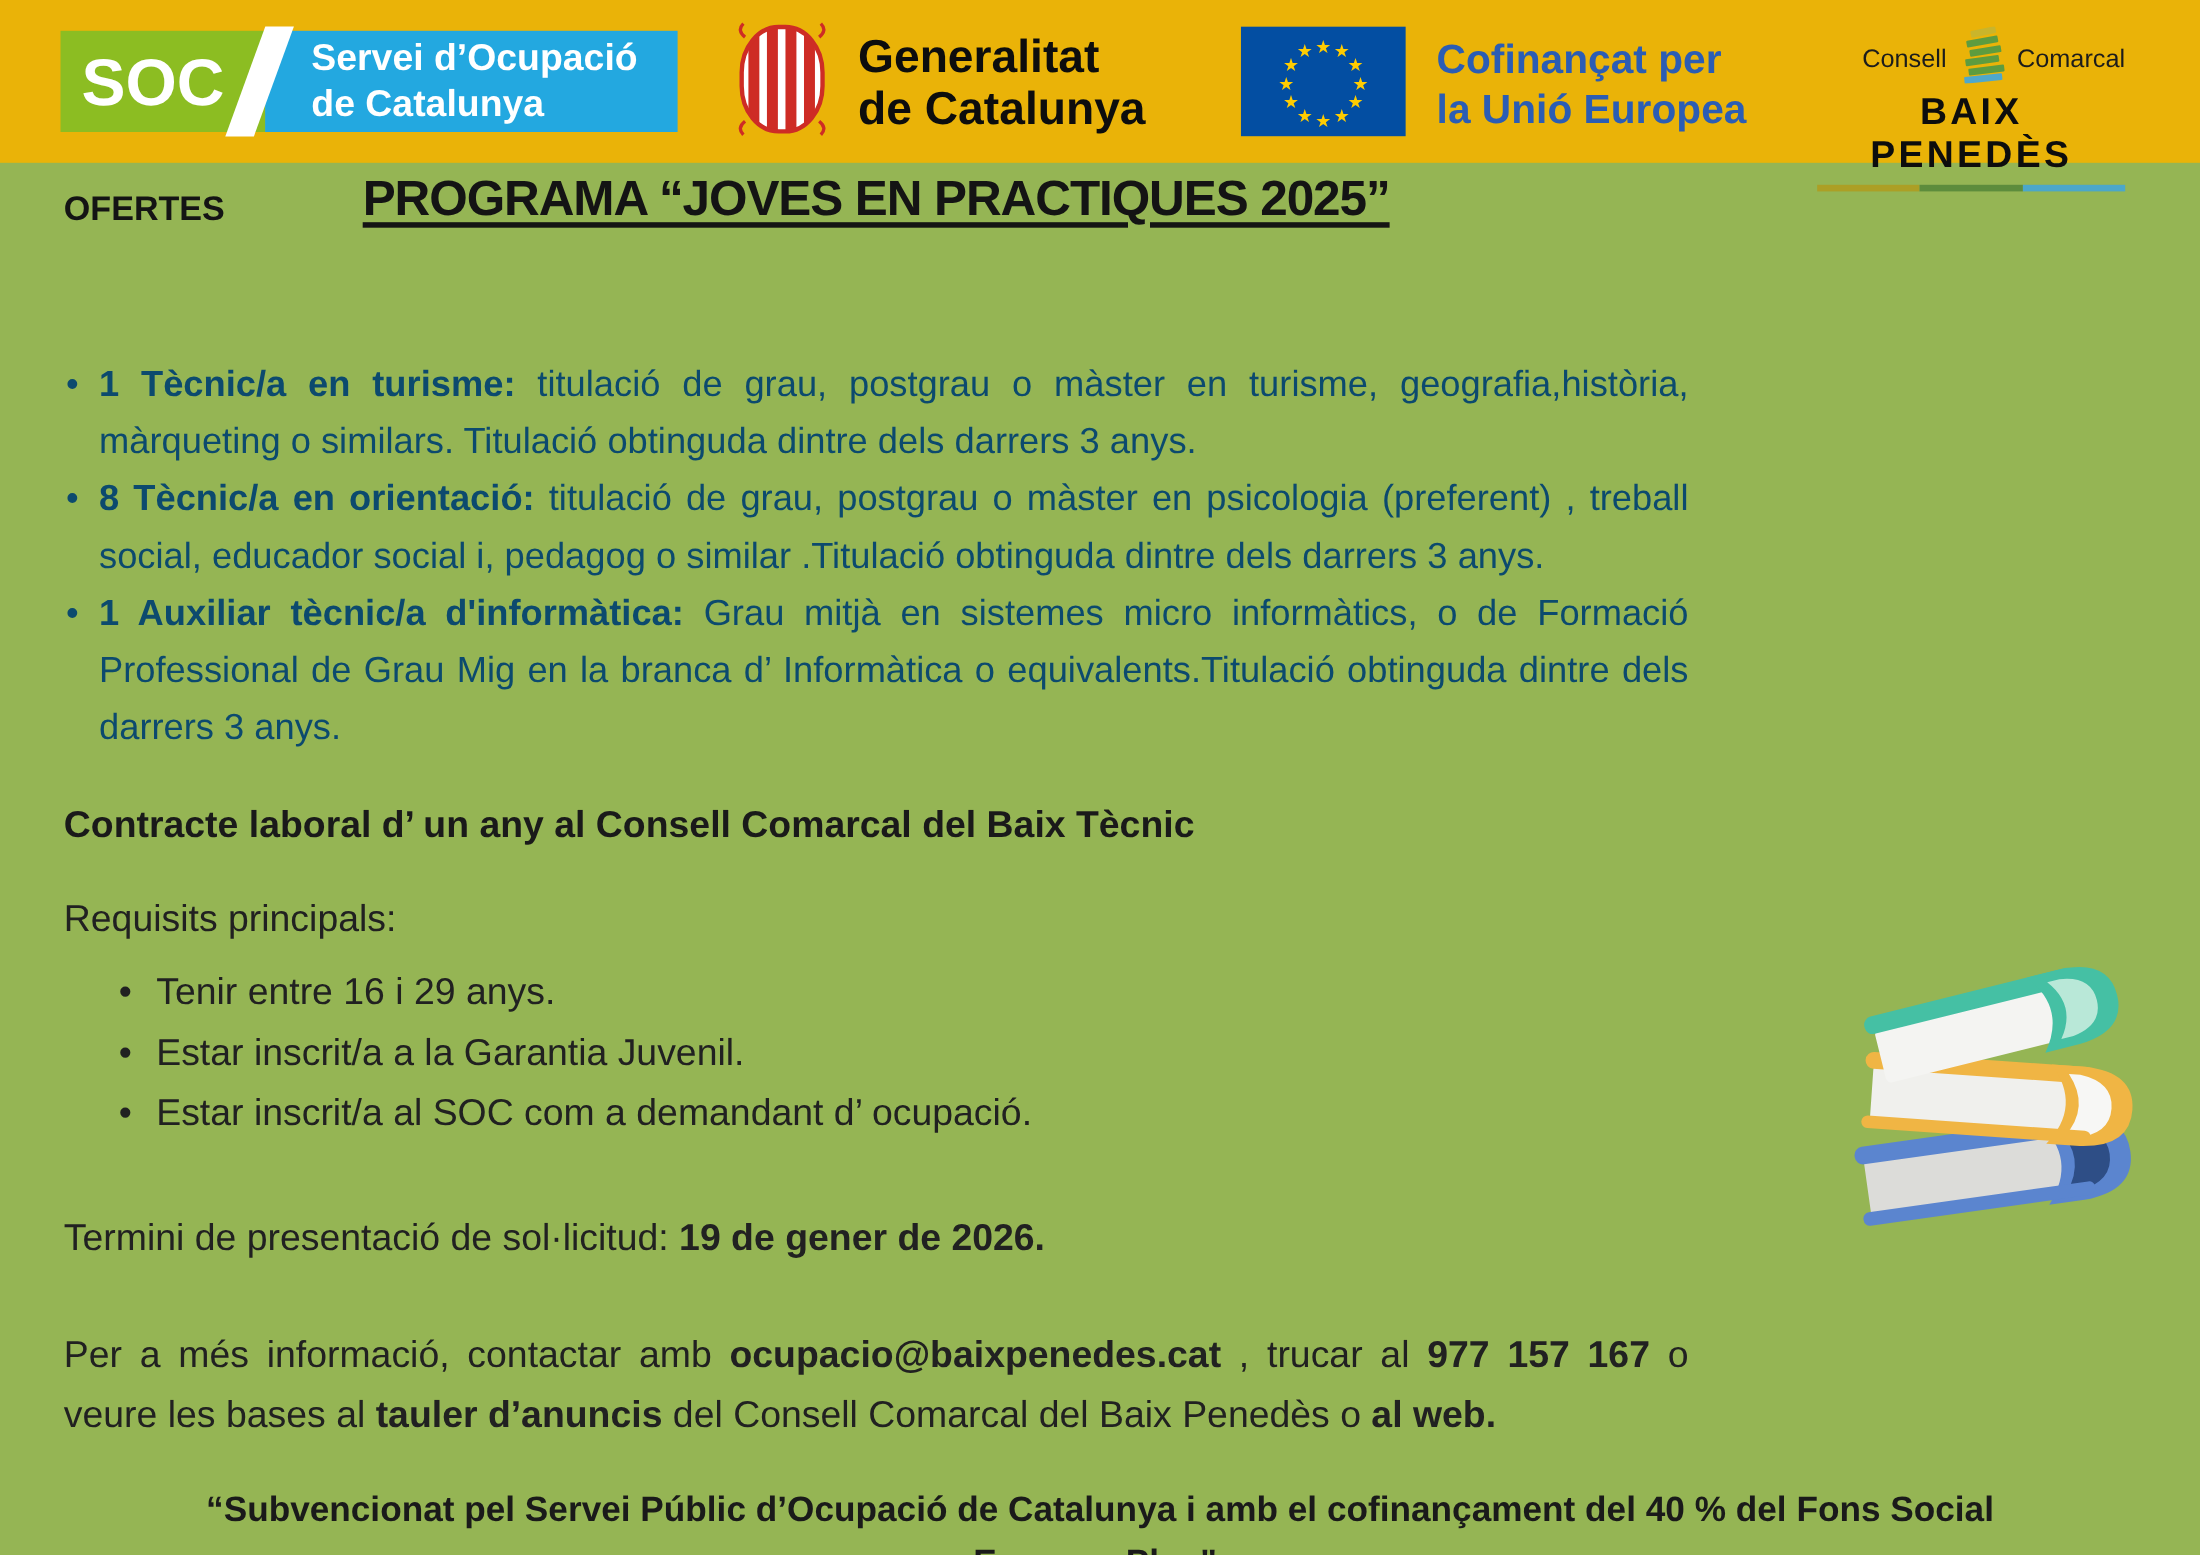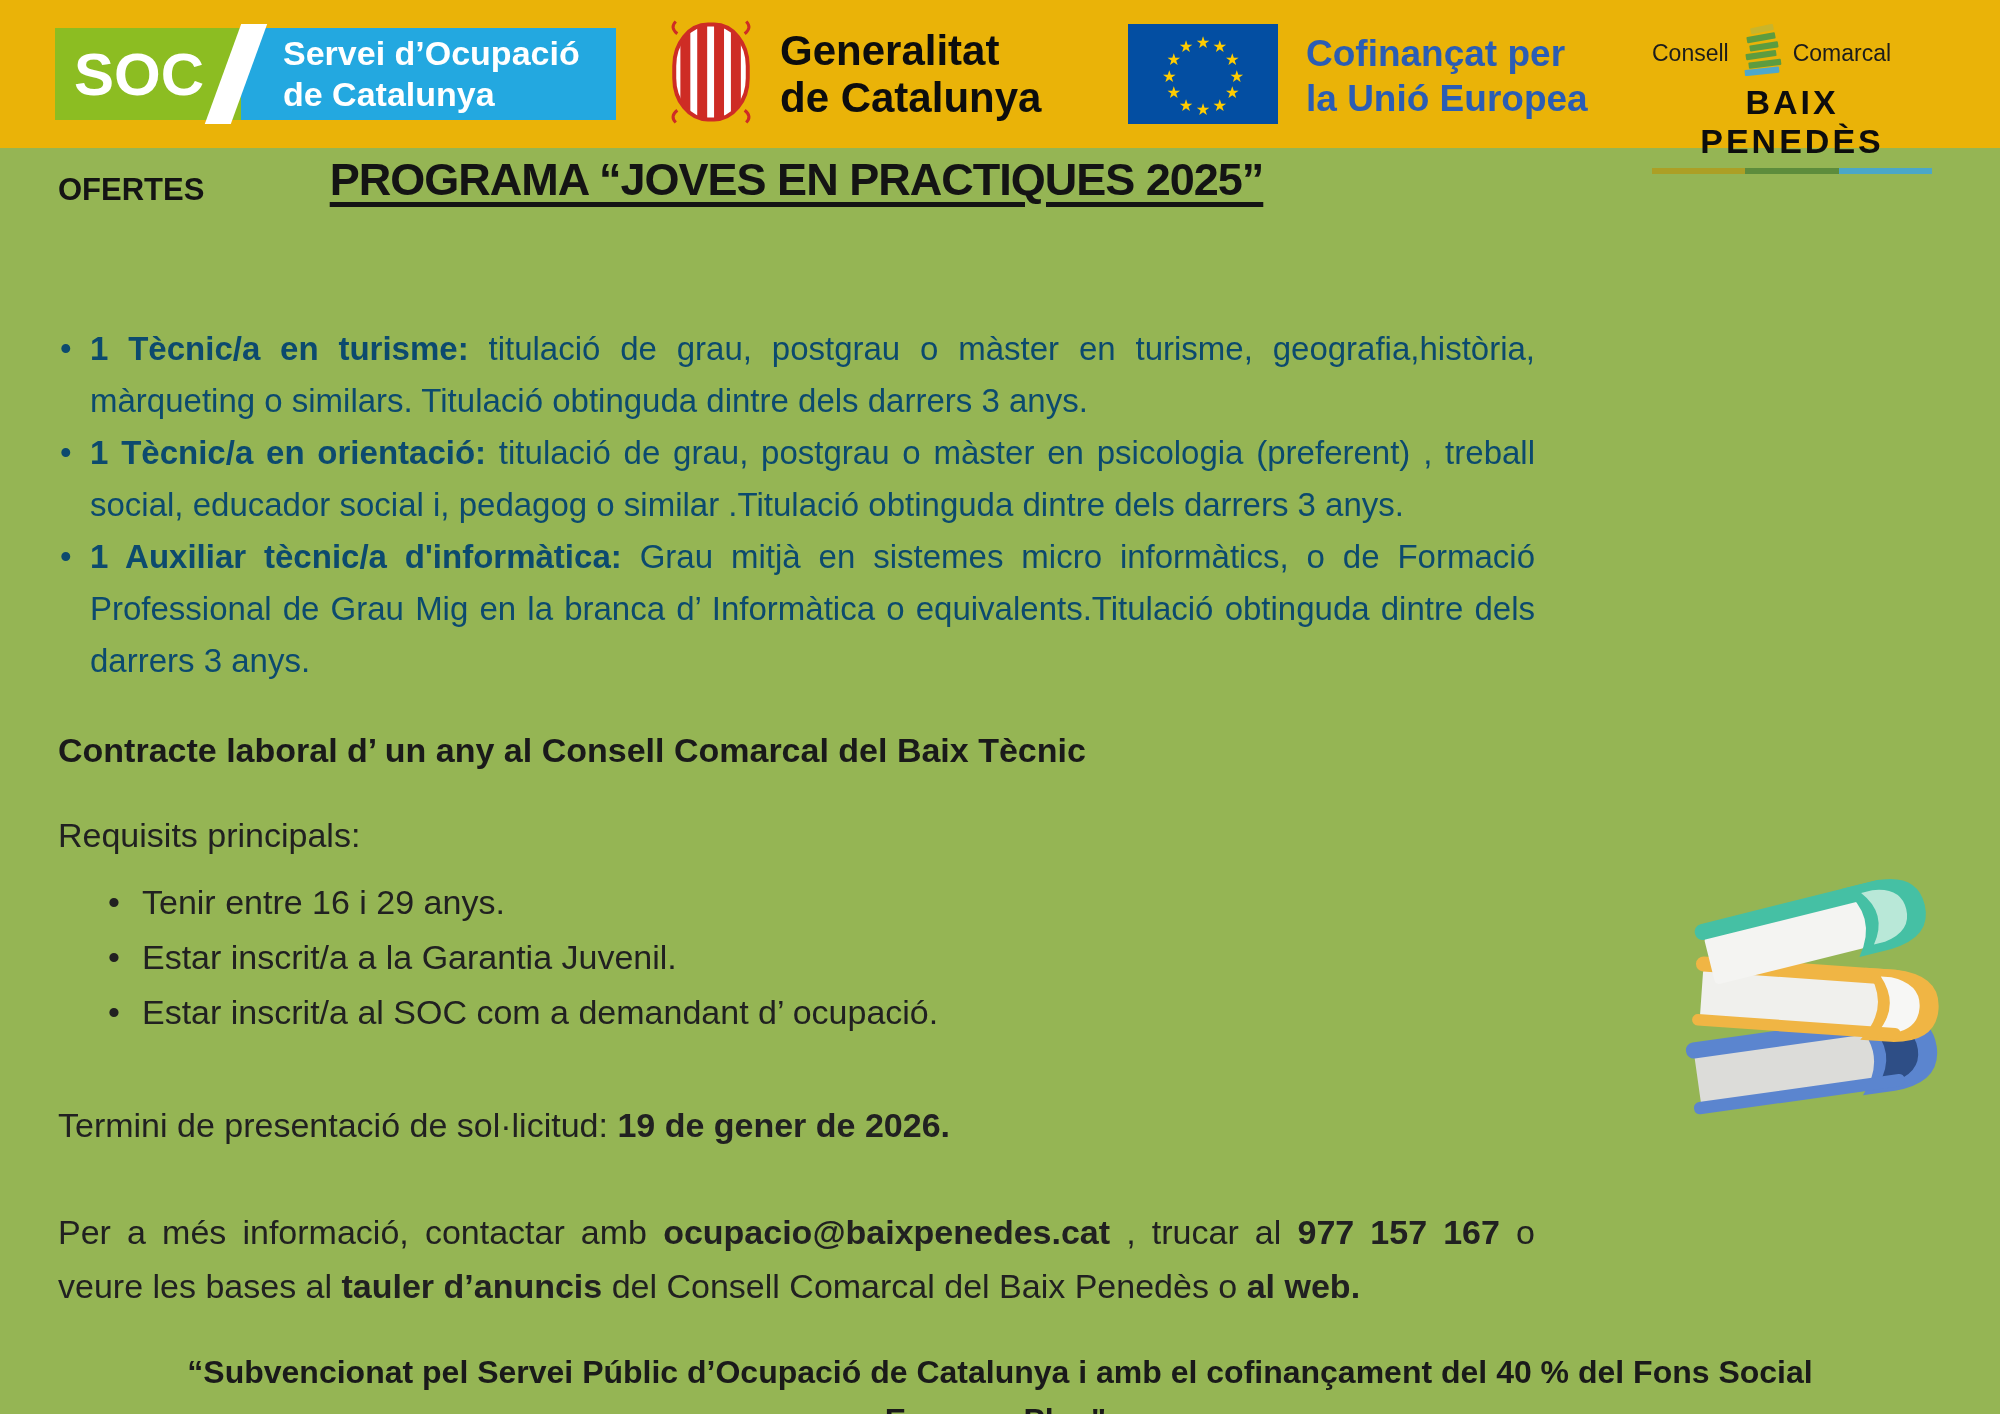--- a/index.html
+++ b/index.html
@@ -32,21 +32,21 @@
     padding:0 36px 0 42px;
   }
 
   .gen-logo { position:absolute; left:662px; top:16px; display:flex; align-items:center; gap:20px; }
   .gen-text { font-weight:bold; font-size:42px; line-height:1.12; color:#0d0d0d; }
 
   .eu-logo { position:absolute; left:1128px; top:24px; display:flex; align-items:center; gap:28px; }
   .eu-text { font-weight:bold; font-size:37px; line-height:1.22; color:#2B5DB4; }
 
   .bp-logo { position:absolute; left:1652px; top:24px; width:280px; text-align:center; }
-  .bp-top { display:flex; align-items:center; justify-content:flex-start; gap:8px; font-size:23px; color:#1c1c1c; }
+  .bp-top { display:flex; align-items:center; justify-content:flex-end; gap:8px; font-size:23px; color:#1c1c1c; }
   .bp-name { font-weight:bold; font-size:34px; letter-spacing:3px; color:#0d0d0d; margin-top:1px; }
   .bp-bar { display:flex; height:6px; margin-top:7px; }
   .bp-bar .seg1 { flex:1; background:#AC9F25; }
   .bp-bar .seg2 { flex:1; background:#5D8C3C; }
   .bp-bar .seg3 { flex:1; background:#4BA7C9; }
 
   
   .content { padding:0 465px 0 58px; }
 
   .title {
@@ -173,21 +173,21 @@
 </header>
 
 <main class="content">
 
   <h1 class="title">PROGRAMA “JOVES EN PRACTIQUES 2025”</h1>
 
   <div class="ofertes">OFERTES</div>
 
   <ul class="offers">
     <li><strong>1 Tècnic/a en turisme:</strong><span> titulació de grau, postgrau o màster en turisme, geografia,història, màrqueting o similars. Titulació obtinguda dintre dels darrers 3 anys.</span></li>
-    <li><strong>1 Tècnic/a en orientació:</strong><span> titulació de grau, postgrau o màster en psicologia (preferent) , treball social, educador social i, pedagog o similar .Titulació obtinguda dintre dels darrers 3 anys.</span></li>
+    <li><strong>8 Tècnic/a en orientació:</strong><span> titulació de grau, postgrau o màster en psicologia (preferent) , treball social, educador social i, pedagog o similar .Titulació obtinguda dintre dels darrers 3 anys.</span></li>
     <li><strong>1 Auxiliar tècnic/a d'informàtica:</strong><span> Grau mitjà en sistemes micro informàtics, o de Formació Professional de Grau Mig en la branca d’ Informàtica o equivalents.Titulació obtinguda dintre dels darrers 3 anys.</span></li>
   </ul>
 
   <p class="contract">Contracte laboral d’ un any al Consell Comarcal del Baix Tècnic</p>
 
   <p class="req-heading">Requisits principals:</p>
   <ul class="reqs">
     <li>Tenir entre 16 i 29 anys.</li>
     <li>Estar inscrit/a a la Garantia Juvenil.</li>
     <li>Estar inscrit/a al SOC com a demandant d’ ocupació.</li>

